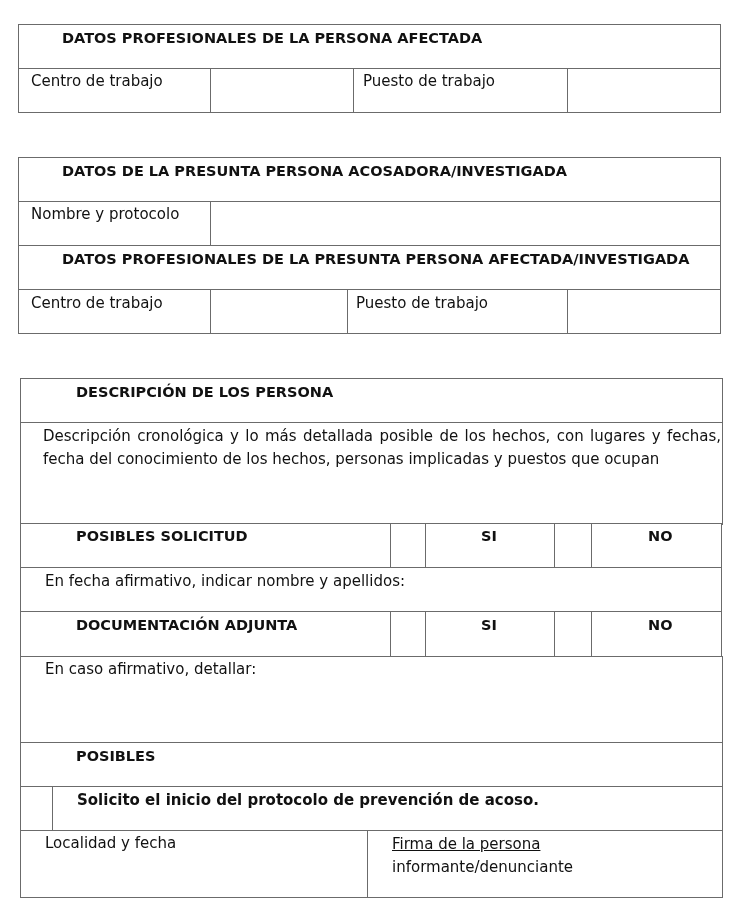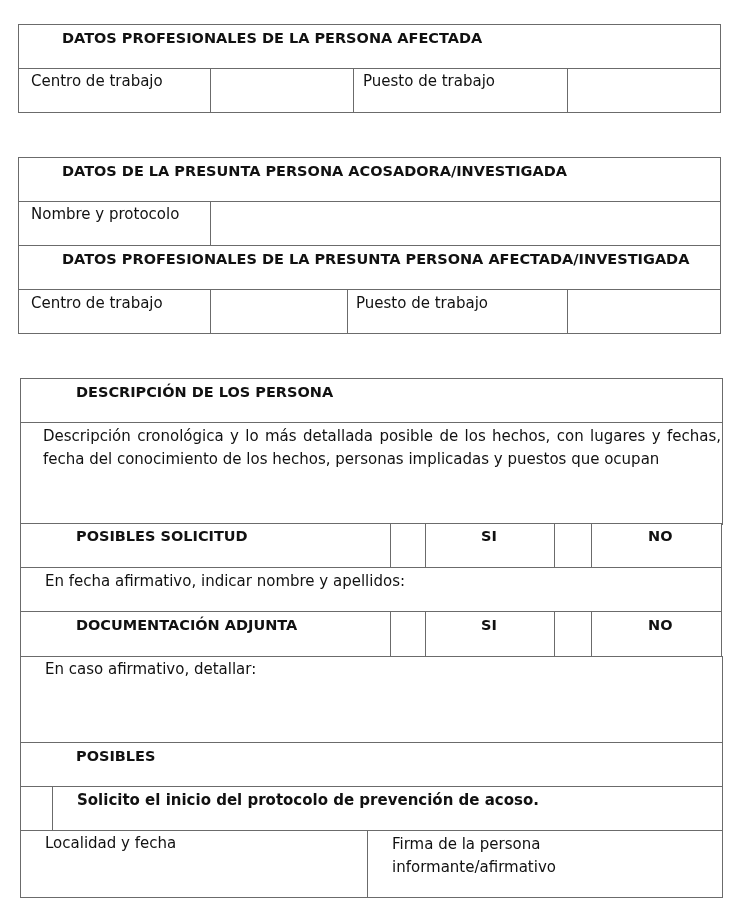--- a/index.html
+++ b/index.html
@@ -73,14 +73,14 @@
 <div class="cell" style="left:20px;top:742px;width:703px;height:46px;"></div>
 <div class="txt b" style="left:45px;top:745px;">POSIBLES</div>
 
 <div class="cell" style="left:20px;top:786px;width:34px;height:46px;"></div>
 <div class="cell" style="left:52px;top:786px;width:671px;height:46px;"></div>
 <div class="txt" style="left:77px;top:789px;font-weight:bold;">Solicito el inicio del protocolo de prevención de acoso.</div>
 
 <div class="cell" style="left:20px;top:830px;width:349px;height:68px;"></div>
 <div class="txt" style="left:45px;top:832px;">Localidad y fecha</div>
 <div class="cell" style="left:367px;top:830px;width:356px;height:68px;"></div>
-<div class="txt" style="left:392px;top:833px;">Firma de la persona</div>
-<div class="txt" style="left:392px;top:856px;">informante/afirmativo</div>
+<div class="txt" style="left:392px;top:833px;text-decoration:underline;">Firma de la persona</div>
+<div class="txt" style="left:392px;top:856px;">informante/denunciante</div>
 
 </body></html>

